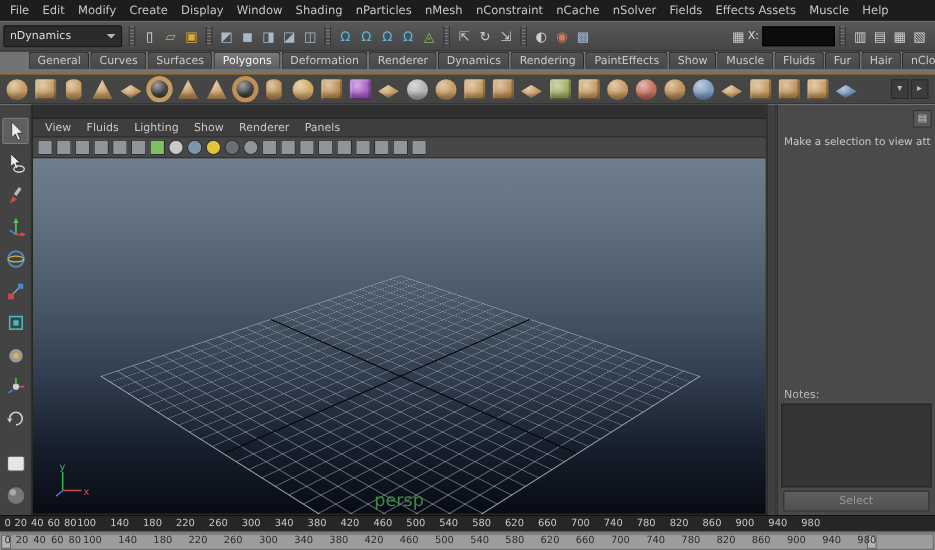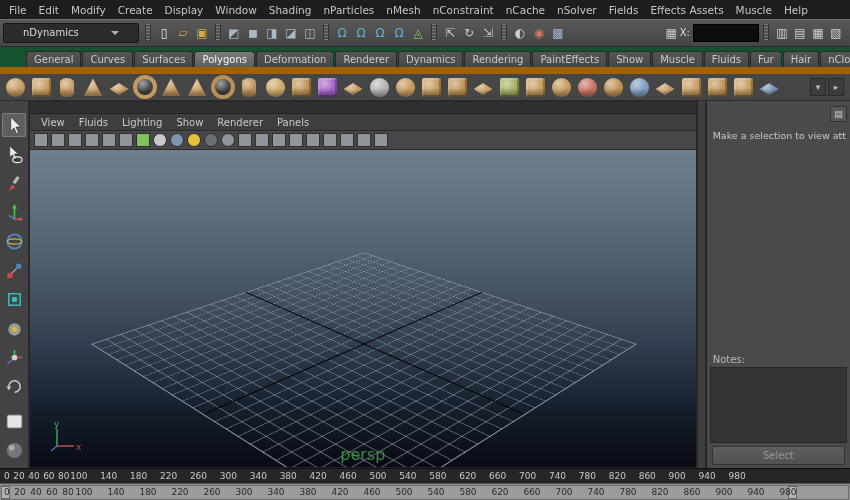--- a/index.html
+++ b/index.html
@@ -5,33 +5,33 @@
   html,body{margin:0;padding:0;width:850px;height:500px;overflow:hidden}
   body{font-family:"DejaVu Sans","Liberation Sans",sans-serif;background:#333;user-select:none}
   #app{position:relative;width:850px;height:500px;display:flex;flex-direction:column;background:#404040;color:#ccc}
 
   
   .menubar{flex:0 0 19px;background:#1d1d1d;display:flex;align-items:center;padding-left:3px;white-space:nowrap;overflow:hidden}
   .menu-item{font-size:10.5px;color:#c6c6c6;padding:2px 6px;cursor:default}
 
   
   .statusline{flex:0 0 27px;background:linear-gradient(#595959,#454545);border-bottom:1px solid #2c2c2c;box-shadow:inset 0 1px 0 #6e6e6e;display:flex;align-items:center;padding:0 3px;overflow:hidden}
-  .mode-dd{flex:0 0 auto;width:96px;height:18px;margin-right:2px;background:#2b2b2b;border:1px solid #171717;border-radius:2px;display:flex;align-items:center;justify-content:space-between;padding:0 19px;font-size:10px;color:#dcdcdc}
+  .mode-dd{flex:0 0 auto;width:96px;height:18px;margin-right:2px;background:#2b2b2b;border:1px solid #171717;border-radius:2px;display:flex;align-items:center;justify-content:space-between;padding:0 5px;font-size:10px;color:#dcdcdc}
   .dd-caret{width:0;height:0;border:4px solid transparent;border-top-color:#b5b5b5;margin-top:4px}
   .grip{flex:0 0 auto;width:4px;height:18px;margin:0 4px;background:repeating-linear-gradient(180deg,#7a7a7a 0 1px,transparent 1px 3px);border-left:1px solid #353535;border-right:1px solid #353535}
   .sl-group{display:flex;align-items:center;gap:1px}
   .sl-icon{width:18px;height:18px;display:flex;align-items:center;justify-content:center;font-size:12px;line-height:1;border-radius:2px}
   .sl-spacer{flex:1}
   .coord{display:flex;align-items:center;gap:3px;font-size:10px;color:#ddd}
   .coord-grid-icon{font-size:12px;color:#c9c9c9}
   .coord-input{width:58px;height:16px;background:#0d0d0d;border:1px solid #000;color:#ddd;font-size:10px;padding:0 3px;font-family:inherit}
   .sl-right{display:flex;align-items:center;margin-right:2px}
 
   
-  .shelftabs{flex:0 0 20px;background:#14532d;display:flex;align-items:flex-end;padding-left:26px;overflow:hidden;border-bottom:7px solid #a16207}
+  .shelftabs{flex:0 0 20px;background:#737373;display:flex;align-items:flex-start;padding-left:26px;overflow:hidden;border-bottom:1px solid #a16207}
   .shelf-tab{flex:0 0 auto;font-size:10px;color:#c9c9c9;background:linear-gradient(#555,#474747);border:1px solid #2a2a2a;border-bottom:none;border-radius:3px 3px 0 0;padding:2px 7px;margin-right:1px;white-space:nowrap}
   .shelf-tab.active{background:linear-gradient(#7a7a7a,#5d5d5d);color:#f2f2f2}
   .shelfrow{flex:0 0 26px;background:#454545;display:flex;align-items:center;padding:0 2px;overflow:hidden;border-bottom:1px solid #2c2c2c}
   .shelf-strip{display:flex;align-items:center}
   .shelf-cell{flex:0 0 26px;height:24px;display:flex;align-items:center;justify-content:center}
   .shp{position:relative;width:19px;height:19px}
   .shp::after{content:"";position:absolute;inset:0;border-radius:inherit;clip-path:inherit;background:radial-gradient(circle at 35% 28%,rgba(255,255,255,.5),rgba(255,255,255,0) 55%),linear-gradient(rgba(255,255,255,0) 55%,rgba(0,0,0,.38))}
   .shp-sphere{border-radius:50%}
   .shp-cube{border-radius:2px;box-shadow:inset -2px -2px 0 rgba(0,0,0,.25),inset 2px 2px 0 rgba(255,255,255,.18)}
   .shp-cylinder{width:14px;border-radius:7px/4px}

